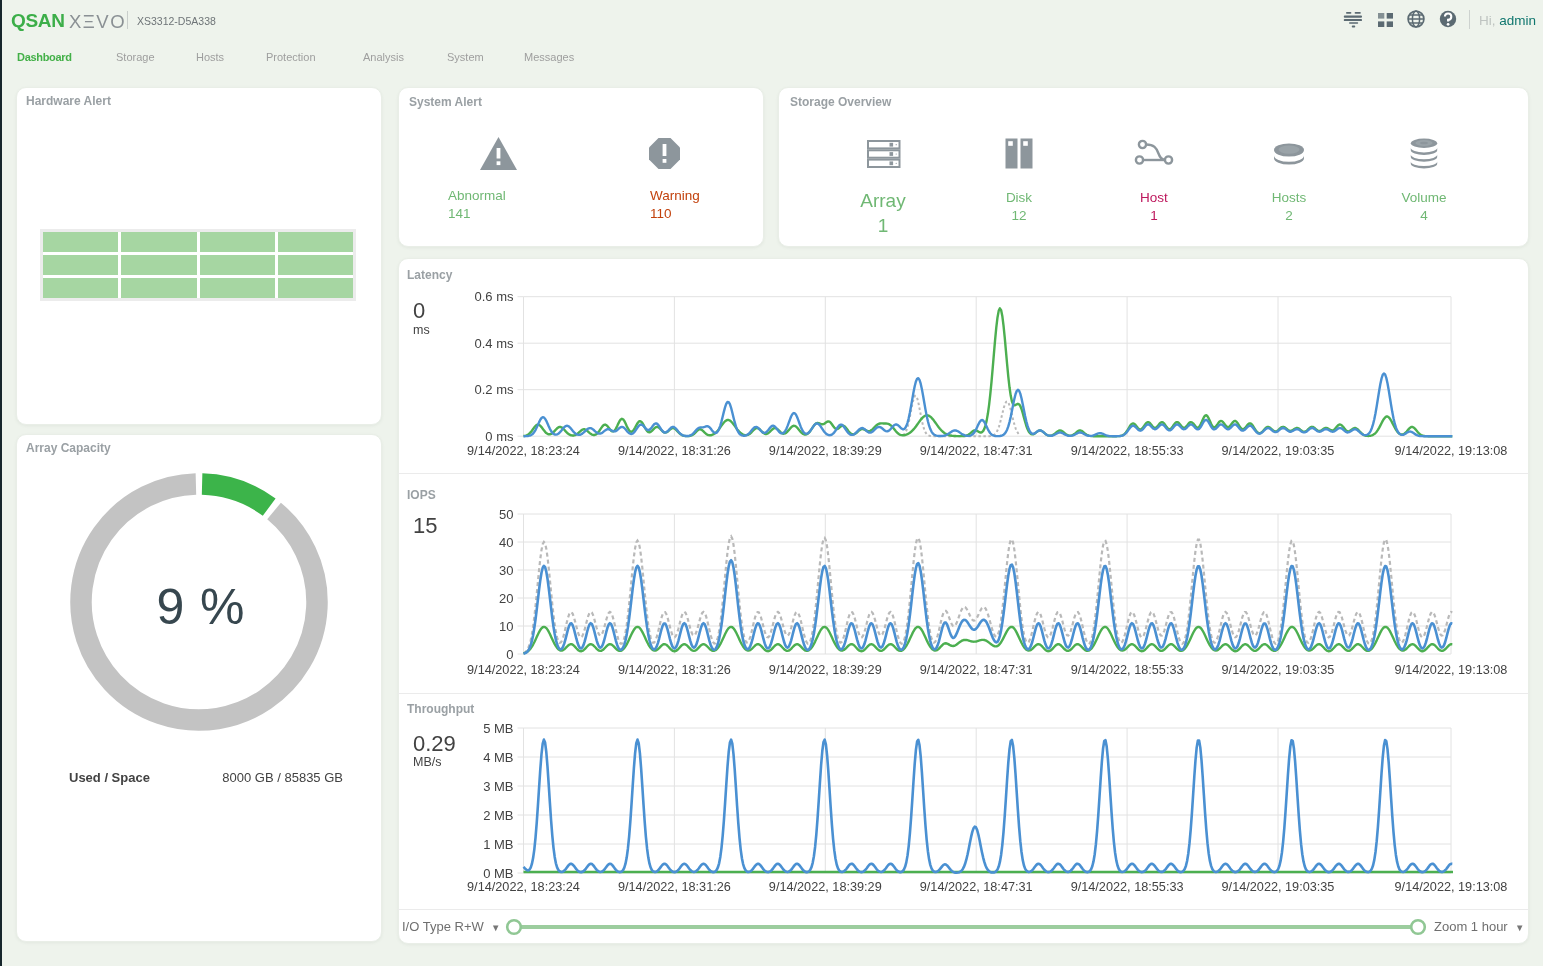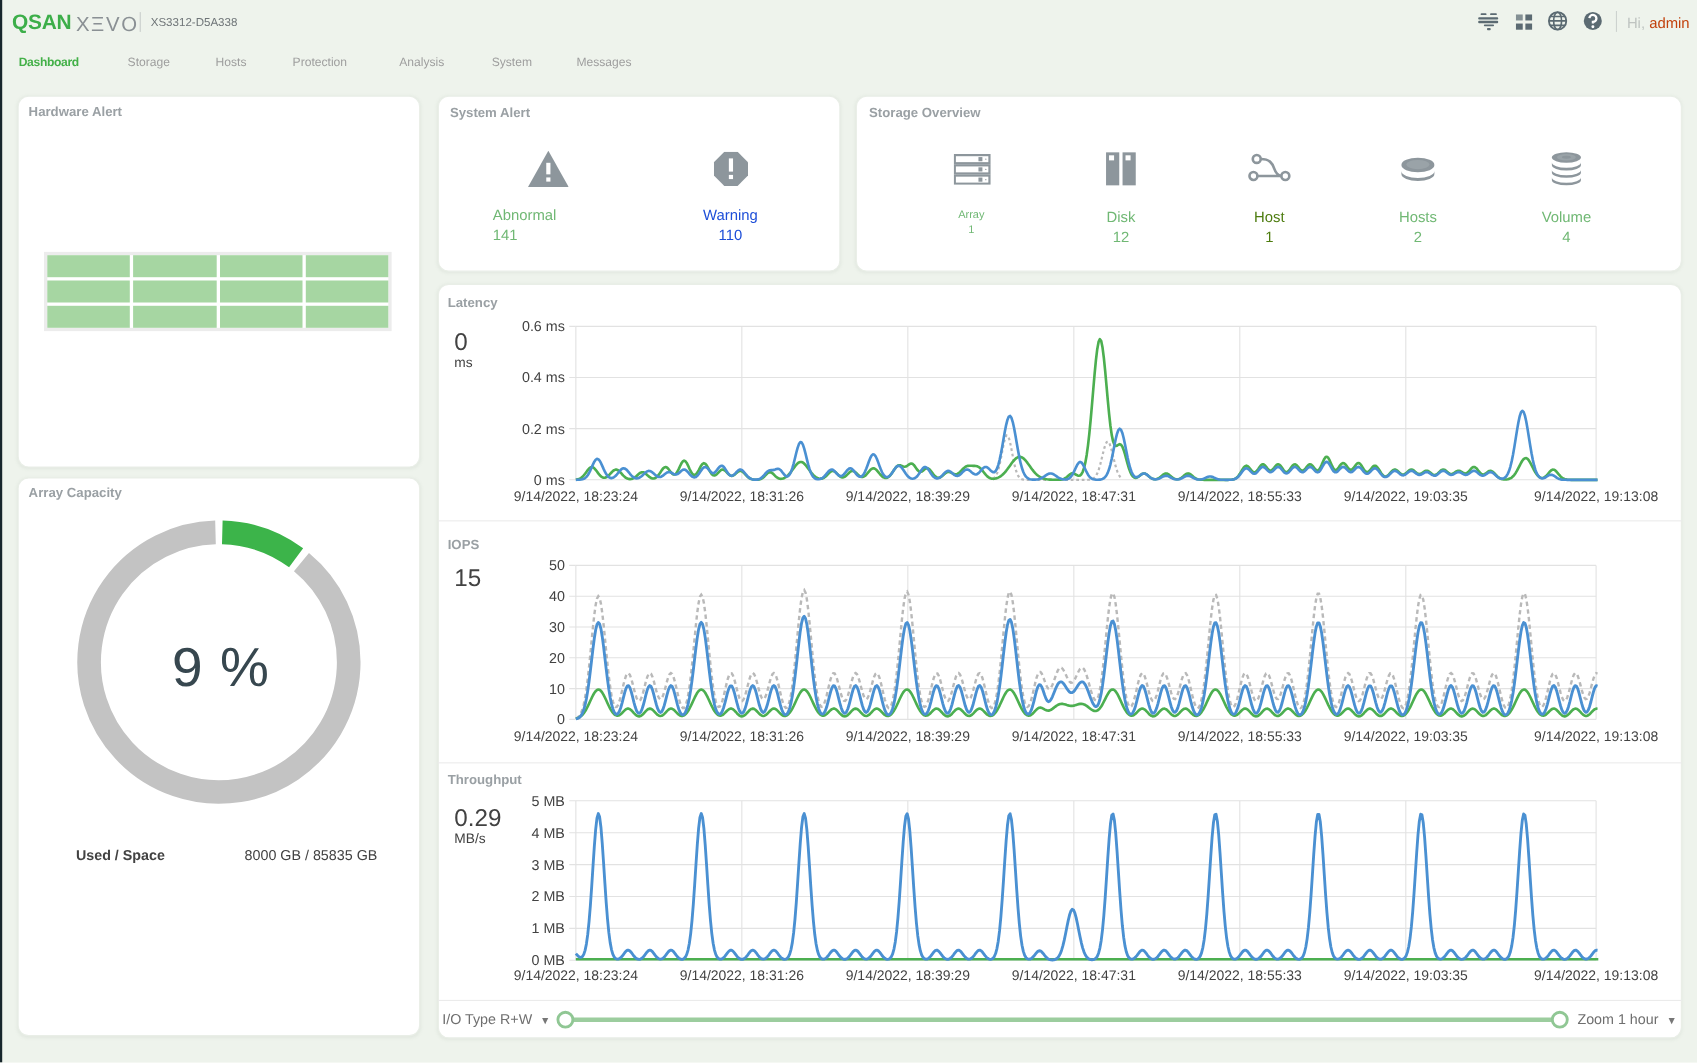--- a/index.html
+++ b/index.html
@@ -42,21 +42,21 @@
 <line x1="1.2" y1="9" x2="16.8" y2="9" stroke="#5b6a72" stroke-width="1.5"></line>
 <line x1="2.3" y1="5" x2="15.7" y2="5" stroke="#5b6a72" stroke-width="1.5"></line>
 <line x1="2.3" y1="13" x2="15.7" y2="13" stroke="#5b6a72" stroke-width="1.5"></line>
   </svg>
 <svg class="hic" style="left:1439px;top:10px" width="18" height="18" viewBox="0 0 18 18">
 <circle cx="9" cy="9" r="8.2" fill="#5b6a72"></circle>
 <path d="M5.9 6.5 A3.2 3.2 0 1 1 9.1 9.9 L9.1 11.4" fill="none" stroke="#fff" stroke-width="2.1"></path>
 <circle cx="9.1" cy="14.3" r="1.35" fill="#fff"></circle>
   </svg>
 <div style="position:absolute;left:1469px;top:10px;width:1px;height:19px;background:#cdd2cf"></div>
-<div style="position:absolute;left:1479px;top:13px;font-size:13.5px;color:#bfc4c1">Hi, <span style="color:#c2410c">admin</span></div>
+<div style="position:absolute;left:1479px;top:13px;font-size:13.5px;color:#bfc4c1">Hi, <span style="color:#0f766e">admin</span></div>
 
 <div class="navitem" style="left:17px;font-weight:bold;color:#43b048;letter-spacing:-0.3px">Dashboard</div>
 <div class="navitem" style="left:116px">Storage</div>
 <div class="navitem" style="left:196px">Hosts</div>
 <div class="navitem" style="left:266px">Protection</div>
 <div class="navitem" style="left:363px">Analysis</div>
 <div class="navitem" style="left:447px">System</div>
 <div class="navitem" style="left:524px">Messages</div>
 
 <div class="card" style="left:16px;top:87px;width:366px;height:338px">
@@ -101,21 +101,21 @@
   </svg>
 <svg style="position:absolute;left:649px;top:138px" width="31" height="31" viewBox="0 0 31 31">
 <path d="M9.5 0 L21.5 0 L31 9.5 L31 21.5 L21.5 31 L9.5 31 L0 21.5 L0 9.5 Z" fill="#8d969c"></path>
 <rect x="13.6" y="6" width="3.8" height="12" fill="#fff"></rect>
 <rect x="13.6" y="21" width="3.8" height="3.8" fill="#fff"></rect>
   </svg>
 <div style="position:absolute;left:448px;top:188px;width:100px;text-align:left;font-size:13.5px;color:#70b874">
     <div>Abnormal</div>
     <div style="margin-top:3px">141</div>
   </div>
-<div style="position:absolute;left:614px;top:188px;width:100px;text-align:center;font-size:13.5px;color:#1d4ed8">
+<div style="position:absolute;left:650px;top:188px;width:100px;font-size:13.5px;color:#c2410c">
     <div>Warning</div>
     <div style="margin-top:3px">110</div>
   </div>
 
 <div class="card" style="left:778px;top:87px;width:751px;height:160px">
   <div class="ctitle" style="left:11px;top:7px">Storage Overview</div>
 </div>
 <svg class="soic" style="left:867px;top:140px" width="34" height="28" viewBox="0 0 34 28">
     <rect x="1" y="1" width="31.5" height="7.4" fill="none" stroke="#8d969c" stroke-width="2"></rect>
     <rect x="22.5" y="2.8" width="3.6" height="3.8" fill="#8d969c"></rect>
@@ -146,29 +146,29 @@
 <ellipse cx="16" cy="7.6" rx="10.5" ry="4.2" fill="#9aa3a8"></ellipse>
   </svg>
 <svg class="soic" style="left:1410px;top:138px" width="28" height="31" viewBox="0 0 28 31">
     <ellipse cx="14" cy="5.2" rx="13.2" ry="4.7" fill="#8d969c"></ellipse>
     <ellipse cx="14" cy="5" rx="8.6" ry="2.9" fill="#9aa3a8"></ellipse>
     <ellipse cx="14" cy="5" rx="4" ry="1.3" fill="#8d969c"></ellipse>
     <path d="M0.8 9.8 A13.2 4.7 0 0 0 27.2 9.8 L27.2 12.200000000000001 A13.2 4.7 0 0 1 0.8 12.200000000000001 Z" fill="#8d969c"></path>
     <path d="M0.8 16.6 A13.2 4.7 0 0 0 27.2 16.6 L27.2 19.0 A13.2 4.7 0 0 1 0.8 19.0 Z" fill="#8d969c"></path>
     <path d="M0.8 23.4 A13.2 4.7 0 0 0 27.2 23.4 L27.2 25.799999999999997 A13.2 4.7 0 0 1 0.8 25.799999999999997 Z" fill="#8d969c"></path>
   </svg>
-<div style="position:absolute;left:833px;top:190px;width:100px;text-align:center;font-size:10px;color:#70b874">
+<div style="position:absolute;left:833px;top:190px;width:100px;text-align:center;font-size:19px;color:#70b874">
     <div>Array</div>
     <div style="margin-top:3px">1</div>
   </div>
 <div style="position:absolute;left:969px;top:190px;width:100px;text-align:center;font-size:13.5px;color:#70b874">
     <div>Disk</div>
     <div style="margin-top:3px">12</div>
   </div>
-<div style="position:absolute;left:1104px;top:190px;width:100px;text-align:center;font-size:13.5px;color:#4d7c0f">
+<div style="position:absolute;left:1104px;top:190px;width:100px;text-align:center;font-size:13.5px;color:#be185d">
     <div>Host</div>
     <div style="margin-top:3px">1</div>
   </div>
 <div style="position:absolute;left:1239px;top:190px;width:100px;text-align:center;font-size:13.5px;color:#70b874">
     <div>Hosts</div>
     <div style="margin-top:3px">2</div>
   </div>
 <div style="position:absolute;left:1374px;top:190px;width:100px;text-align:center;font-size:13.5px;color:#70b874">
     <div>Volume</div>
     <div style="margin-top:3px">4</div>

